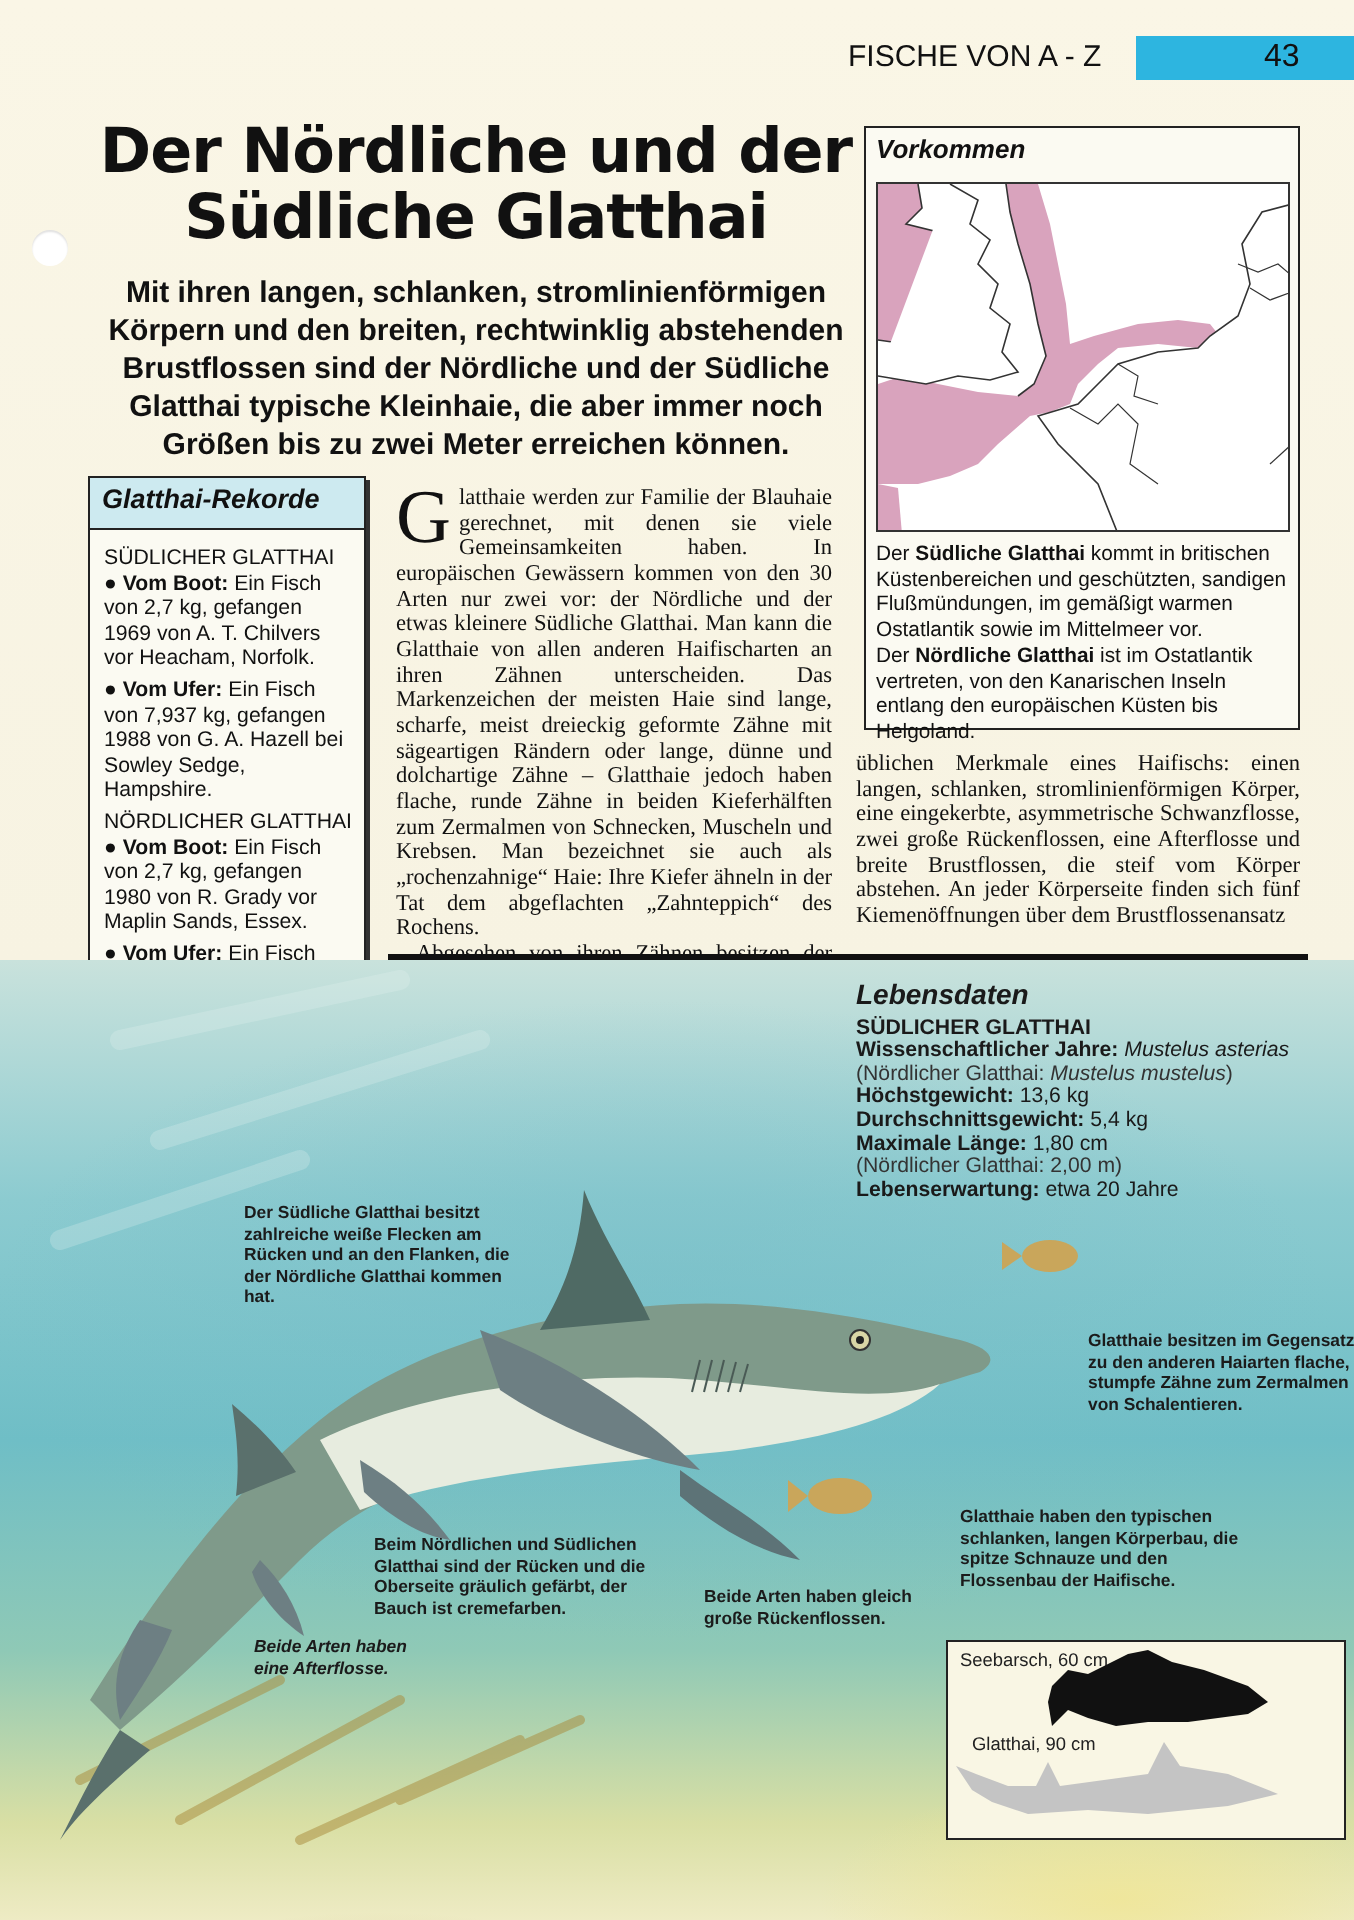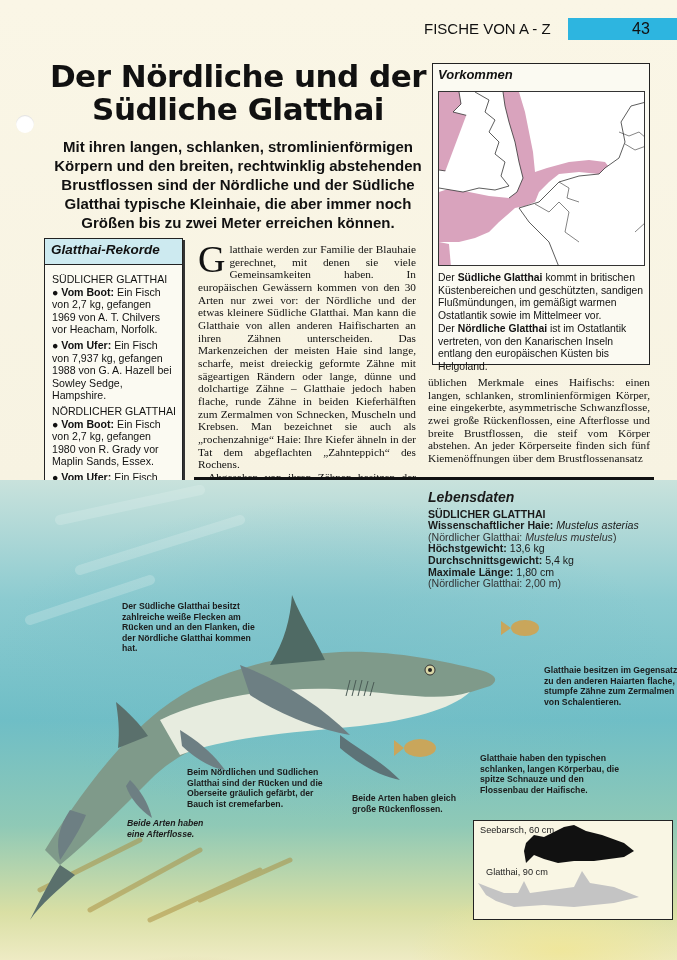--- a/index.html
+++ b/index.html
@@ -181,26 +181,27 @@
         <ellipse cx="525" cy="148" rx="14" ry="8" fill="#c9a65b"></ellipse>
         <path d="M511,148 l-10,-7 l0,14 z" fill="#c9a65b"></path>
         <ellipse cx="420" cy="268" rx="16" ry="9" fill="#c9a65b"></ellipse>
         <path d="M404,268 l-10,-8 l0,16 z" fill="#c9a65b"></path>
       </g>
     </svg>
 
     <div class="lebens" style="top:12px;">
       <div class="lt">Lebensdaten</div>
       <div style="font-weight:bold">SÜDLICHER GLATTHAI</div>
-      <div><b>Wissenschaftlicher Haie:</b> <i>Mustelus asterias</i></div>
+      <div><b>Wissenschaftlicher Jahre:</b> <i>Mustelus asterias</i></div>
       <div class="muted"><span>(Nördlicher Glatthai: </span><i>Mustelus mustelus</i><span>)</span></div>
       <div><b>Höchstgewicht:</b> <span>13,6 kg</span></div>
       <div><b>Durchschnittsgewicht:</b> <span>5,4 kg</span></div>
       <div><b>Maximale Länge:</b> <span>1,80 cm</span></div>
       <div class="muted">(Nördlicher Glatthai: 2,00 m)</div>
+      <div><b>Lebenserwartung:</b> <span>etwa 20 Jahre</span></div>
     </div>
 
     <div class="cap" style="left:122px;top:121px;width:135px;">Der Südliche Glatthai besitzt zahlreiche weiße Flecken am Rücken und an den Flanken, die der Nördliche Glatthai kommen hat.</div>
     <div class="cap" style="left:516px;top:185px;width:140px;margin-left:28px;">Glatthaie besitzen im Gegensatz zu den anderen Haiarten flache, stumpfe Zähne zum Zermalmen von Schalentieren.</div>
     <div class="cap" style="left:480px;top:273px;width:145px;">Glatthaie haben den typischen schlanken, langen Körperbau, die spitze Schnauze und den Flossenbau der Haifische.</div>
     <div class="cap" style="left:187px;top:287px;width:145px;">Beim Nördlichen und Südlichen Glatthai sind der Rücken und die Oberseite gräulich gefärbt, der Bauch ist cremefarben.</div>
     <div class="cap" style="left:352px;top:313px;width:115px;">Beide Arten haben gleich große Rückenflossen.</div>
     <div class="cap" style="left:127px;top:338px;width:90px;font-style:italic;">Beide Arten haben eine Afterflosse.</div>
   </div>
 

